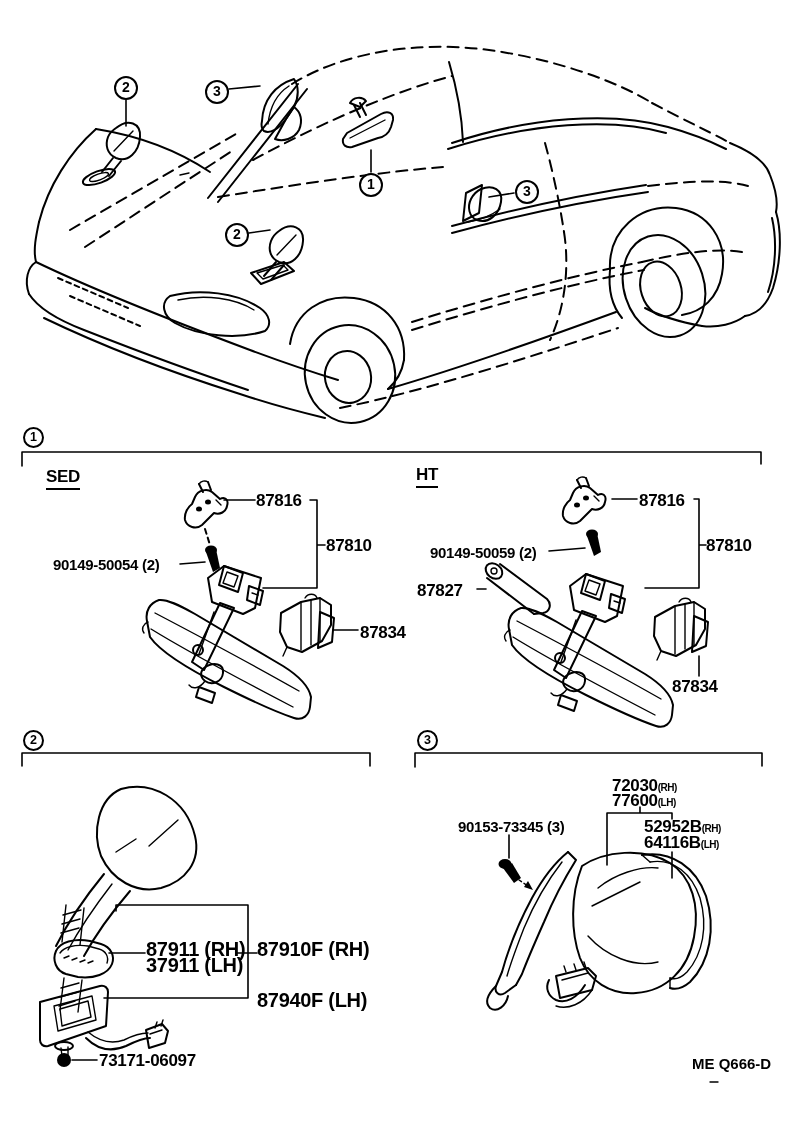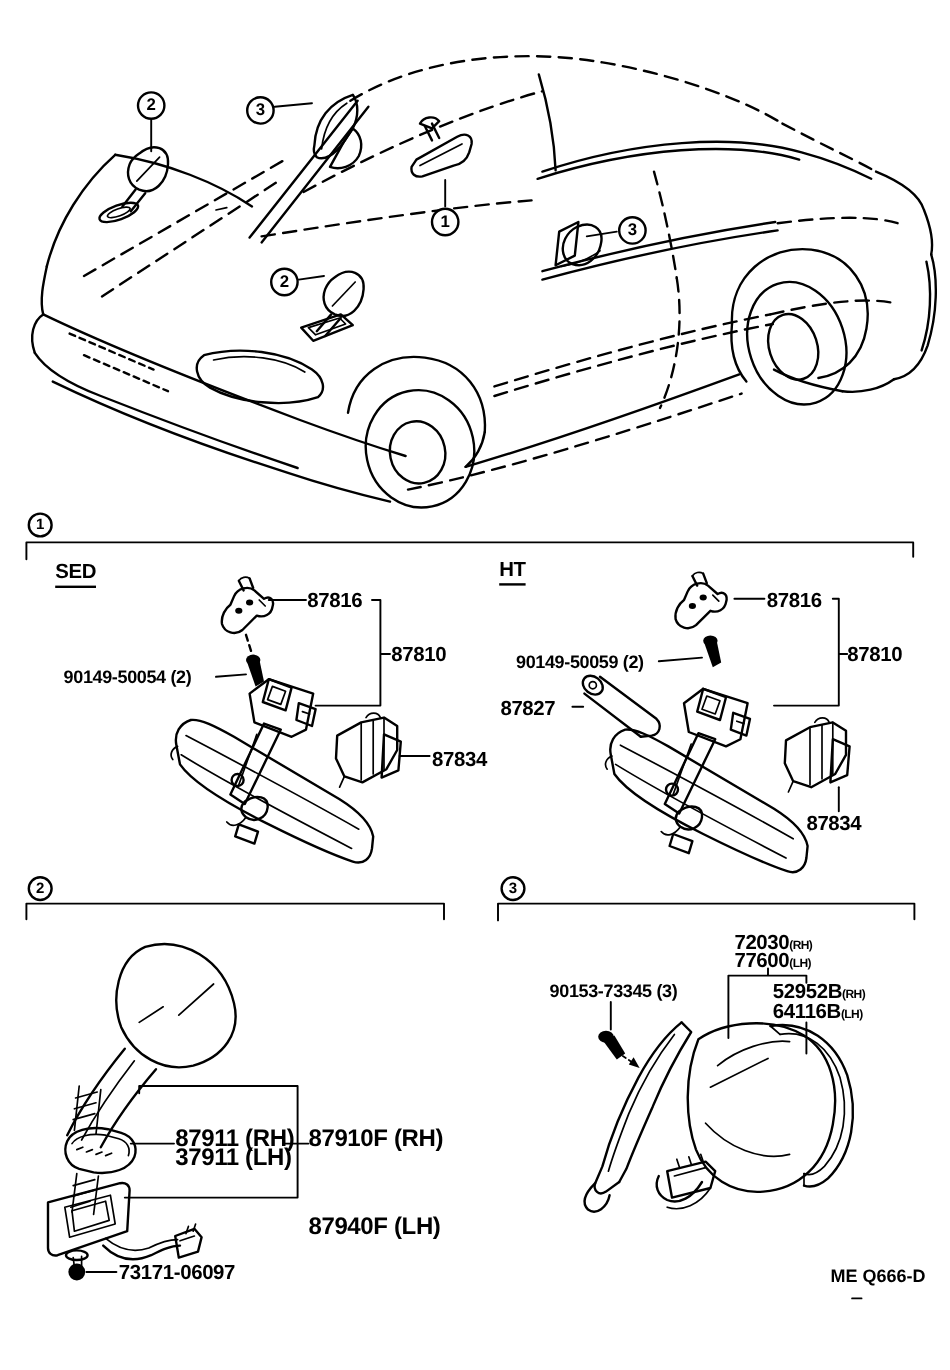--- a/index.html
+++ b/index.html
@@ -289,21 +289,21 @@
 
   <div class="lbl t17" style="left:639px;top:492px">87816</div>
   <div class="lbl t17" style="left:706px;top:537px">87810</div>
   <div class="lbl t15" style="left:430px;top:545px">90149-50059 (2)</div>
   <div class="lbl t17" style="left:417px;top:582px">87827</div>
   <div class="lbl t17" style="left:672px;top:678px">87834</div>
 
   <div class="lbl t16" style="left:146px;top:939px">87911 (RH)</div>
   <div class="lbl t16" style="left:146px;top:955px">37911 (LH)</div>
   <div class="lbl t16" style="left:257px;top:939px">87910F (RH)</div>
-  <div class="lbl t16" style="left:257px;top:1012px">87940F (LH)</div>
+  <div class="lbl t16" style="left:257px;top:990px">87940F (LH)</div>
   <div class="lbl t17" style="left:99px;top:1052px">73171-06097</div>
 
   <div class="lbl t17" style="left:612px;top:777px"><span>72030</span><span class="sub">(RH)</span></div>
   <div class="lbl t17" style="left:612px;top:792px"><span>77600</span><span class="sub">(LH)</span></div>
   <div class="lbl t15" style="left:458px;top:819px">90153-73345 (3)</div>
   <div class="lbl t17" style="left:644px;top:818px"><span>52952B</span><span class="sub">(RH)</span></div>
   <div class="lbl t17" style="left:644px;top:834px"><span>64116B</span><span class="sub">(LH)</span></div>
 
   <div class="lbl t15" style="left:692px;top:1056px;letter-spacing:0">ME Q666-D</div>
 

